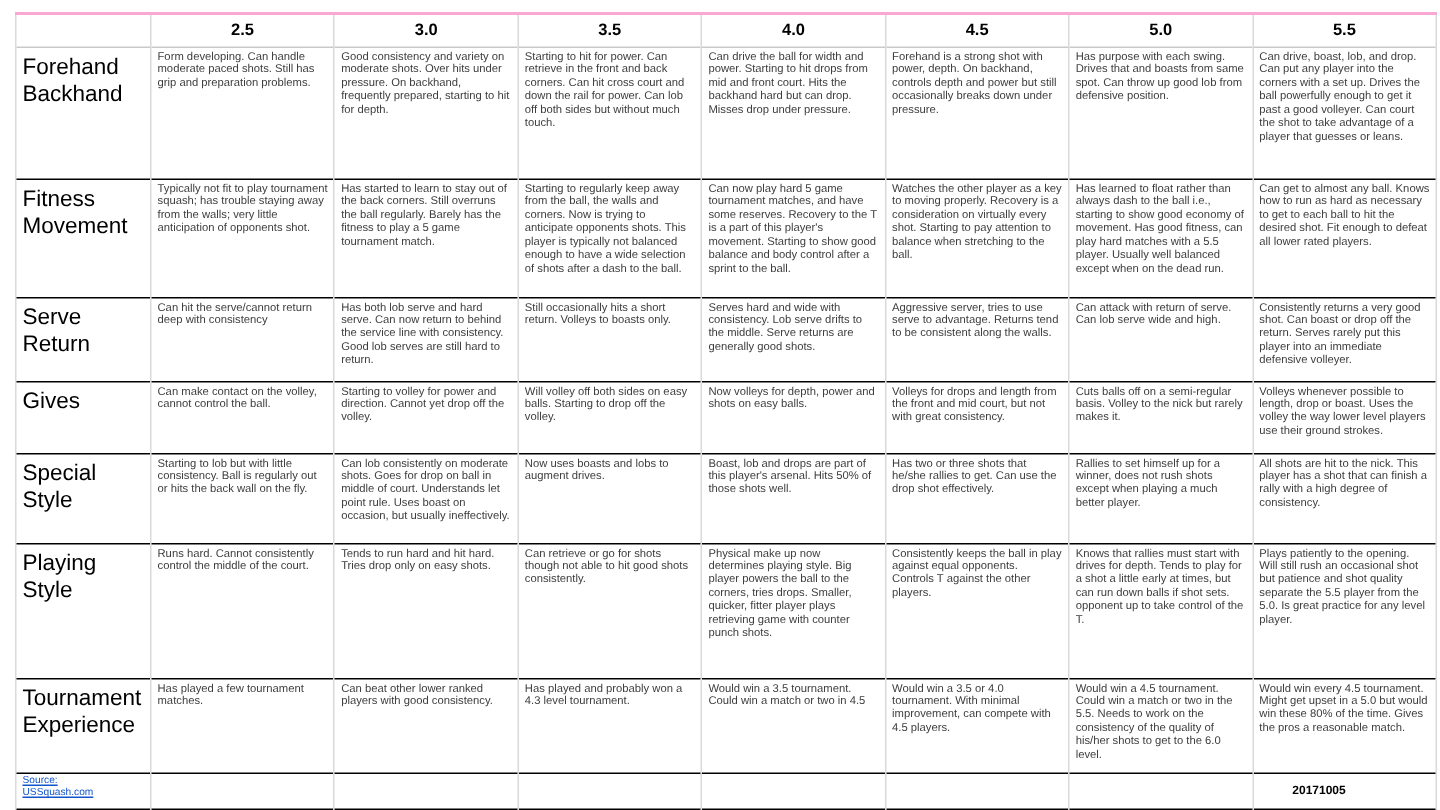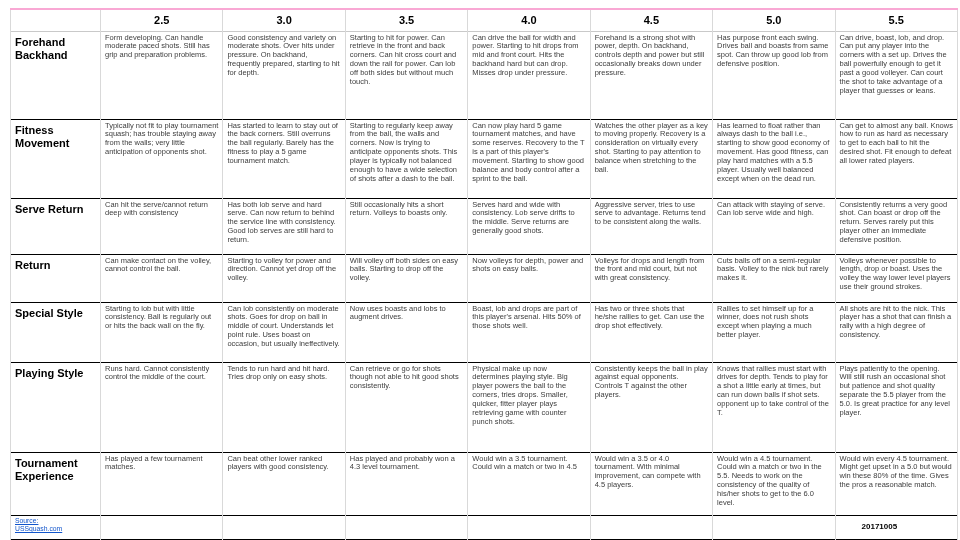--- a/index.html
+++ b/index.html
@@ -5,21 +5,21 @@
   html,body{margin:0;padding:0;background:#fff;}
   body{width:960px;height:540px;overflow:hidden;font-family:"Liberation Sans",sans-serif;}
   .page{box-sizing:border-box;width:960px;height:540px;padding:8px 0 0 10px;}
   table{border-collapse:collapse;table-layout:fixed;width:948px;border-top:2px solid #f9a8d4;border-left:1px solid #d9d9d9;border-right:1px solid #d9d9d9;}
   col.label-col{width:90px;}
   thead tr{border-bottom:1px solid #c9c9c9;}
   tbody tr{border-bottom:1px solid #000;}
   tr.footer-row{border-bottom:1px solid #000;}
   th,td{border-left:1px solid #d9d9d9;border-right:1px solid #d9d9d9;vertical-align:top;text-align:left;padding:2px 4px;overflow:hidden;}
   th.col-h{font-size:11px;font-weight:bold;text-align:center;vertical-align:middle;color:#000;padding:2px;}
-  th.row-h{font-size:11px;font-weight:bold;color:#000;padding-top:4px;line-height:1.25;margin-left:10px;}
+  th.row-h{font-size:15px;font-weight:normal;color:#000;padding-top:4px;line-height:1.25;margin-left:10px;}
   td.cell{font-size:7.5px;line-height:1.18;color:#3d3d3d;}
   td.footer-source{padding-top:1px;}
   a.src-link{color:#1155cc;text-decoration:underline;font-size:6.8px;line-height:1.25;cursor:pointer;display:inline-block;}
   td.footer-date{font-size:8px;color:#000;padding-left:26px;padding-top:6px;font-weight:bold;}
 </style>
 </head>
 <body>
 
 <div class="page">
   <table>
@@ -46,45 +46,45 @@
       </tr>
     </thead>
     <tbody>
       <tr style="height:88px">
         <th class="row-h">Forehand Backhand</th>
         <td class="cell">Form developing. Can handle moderate paced shots. Still has grip and preparation problems.</td>
         <td class="cell">Good consistency and variety on moderate shots. Over hits under pressure. On backhand, frequently prepared, starting to hit for depth.</td>
         <td class="cell">Starting to hit for power. Can retrieve in the front and back corners. Can hit cross court and down the rail for power. Can lob off both sides but without much touch.</td>
         <td class="cell">Can drive the ball for width and power. Starting to hit drops from mid and front court. Hits the backhand hard but can drop. Misses drop under pressure.</td>
         <td class="cell">Forehand is a strong shot with power, depth. On backhand, controls depth and power but still occasionally breaks down under pressure.</td>
-        <td class="cell">Has purpose front each swing. Drives ball and boasts from same spot. Can throw up good lob from defensive position.</td>
+        <td class="cell">Has purpose with each swing. Drives that and boasts from same spot. Can throw up good lob from defensive position.</td>
         <td class="cell">Can drive, boast, lob, and drop. Can put any player into the corners with a set up. Drives the ball powerfully enough to get it past a good volleyer. Can court the shot to take advantage of a player that guesses or leans.</td>
       </tr>
       <tr style="height:79px">
         <th class="row-h">Fitness Movement</th>
         <td class="cell">Typically not fit to play tournament squash; has trouble staying away from the walls; very little anticipation of opponents shot.</td>
         <td class="cell">Has started to learn to stay out of the back corners. Still overruns the ball regularly. Barely has the fitness to play a 5 game tournament match.</td>
         <td class="cell">Starting to regularly keep away from the ball, the walls and corners. Now is trying to anticipate opponents shots. This player is typically not balanced enough to have a wide selection of shots after a dash to the ball.</td>
         <td class="cell">Can now play hard 5 game tournament matches, and have some reserves. Recovery to the T is a part of this player's movement. Starting to show good balance and body control after a sprint to the ball.</td>
         <td class="cell">Watches the other player as a key to moving properly. Recovery is a consideration on virtually every shot. Starting to pay attention to balance when stretching to the ball.</td>
         <td class="cell">Has learned to float rather than always dash to the ball i.e., starting to show good economy of movement. Has good fitness, can play hard matches with a 5.5 player. Usually well balanced except when on the dead run.</td>
         <td class="cell">Can get to almost any ball. Knows how to run as hard as necessary to get to each ball to hit the desired shot. Fit enough to defeat all lower rated players.</td>
       </tr>
       <tr style="height:56px">
         <th class="row-h">Serve Return</th>
         <td class="cell">Can hit the serve/cannot return deep with consistency</td>
         <td class="cell">Has both lob serve and hard serve. Can now return to behind the service line with consistency. Good lob serves are still hard to return.</td>
         <td class="cell">Still occasionally hits a short return. Volleys to boasts only.</td>
         <td class="cell">Serves hard and wide with consistency. Lob serve drifts to the middle. Serve returns are generally good shots.</td>
         <td class="cell">Aggressive server, tries to use serve to advantage. Returns tend to be consistent along the walls.</td>
-        <td class="cell">Can attack with staying of serve. Can lob serve wide and high.</td>
-        <td class="cell">Consistently returns a very good shot. Can boast or drop off the return. Serves rarely put this player other an immediate defensive position.</td>
+        <td class="cell">Can attack with return of serve. Can lob serve wide and high.</td>
+        <td class="cell">Consistently returns a very good shot. Can boast or drop off the return. Serves rarely put this player into an immediate defensive volleyer.</td>
       </tr>
       <tr style="height:48px">
-        <th class="row-h">Return</th>
+        <th class="row-h">Gives</th>
         <td class="cell">Can make contact on the volley, cannot control the ball.</td>
         <td class="cell">Starting to volley for power and direction. Cannot yet drop off the volley.</td>
         <td class="cell">Will volley off both sides on easy balls. Starting to drop off the volley.</td>
         <td class="cell">Now volleys for depth, power and shots on easy balls.</td>
         <td class="cell">Volleys for drops and length from the front and mid court, but not with great consistency.</td>
         <td class="cell">Cuts balls off on a semi-regular basis. Volley to the nick but rarely makes it.</td>
         <td class="cell">Volleys whenever possible to length, drop or boast. Uses the volley the way lower level players use their ground strokes.</td>
       </tr>
       <tr style="height:60px">
         <th class="row-h">Special Style</th>

